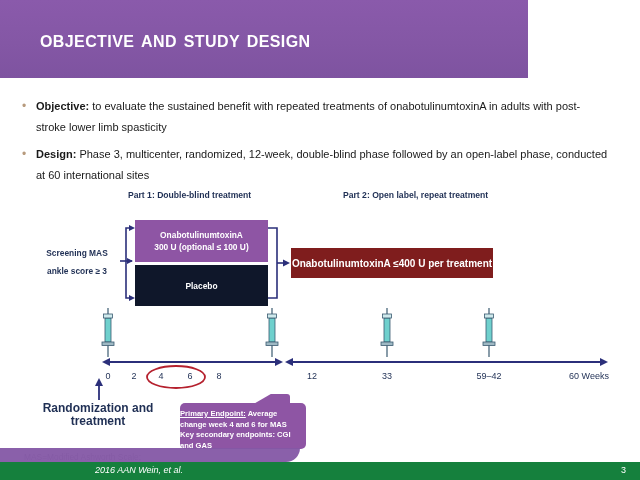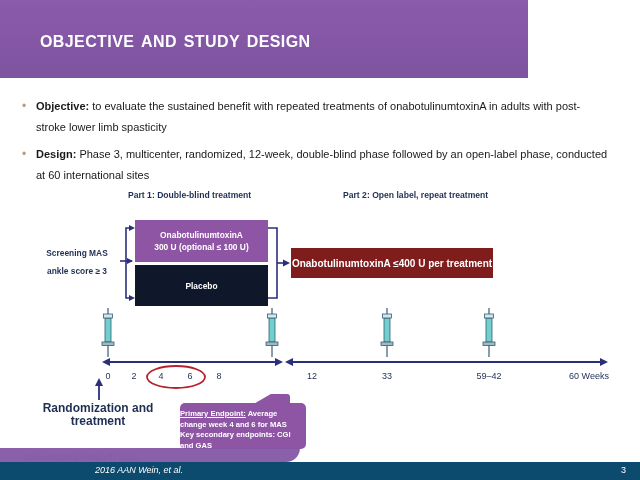--- a/index.html
+++ b/index.html
@@ -202,21 +202,21 @@
     white-space: nowrap;
   }
 
   
   .footer-bar {
     position: absolute;
     left: 0;
     bottom: 0;
     width: 640px;
     height: 18px;
-    background: #0c4a6e;
+    background: #15803d;
   }
   .footer-swoosh {
     position: absolute;
     left: 0;
     bottom: 18px;
     width: 300px;
     height: 14px;
     background: #8457a5;
     border-radius: 0 0 40px 0;
     opacity: 0.95;

